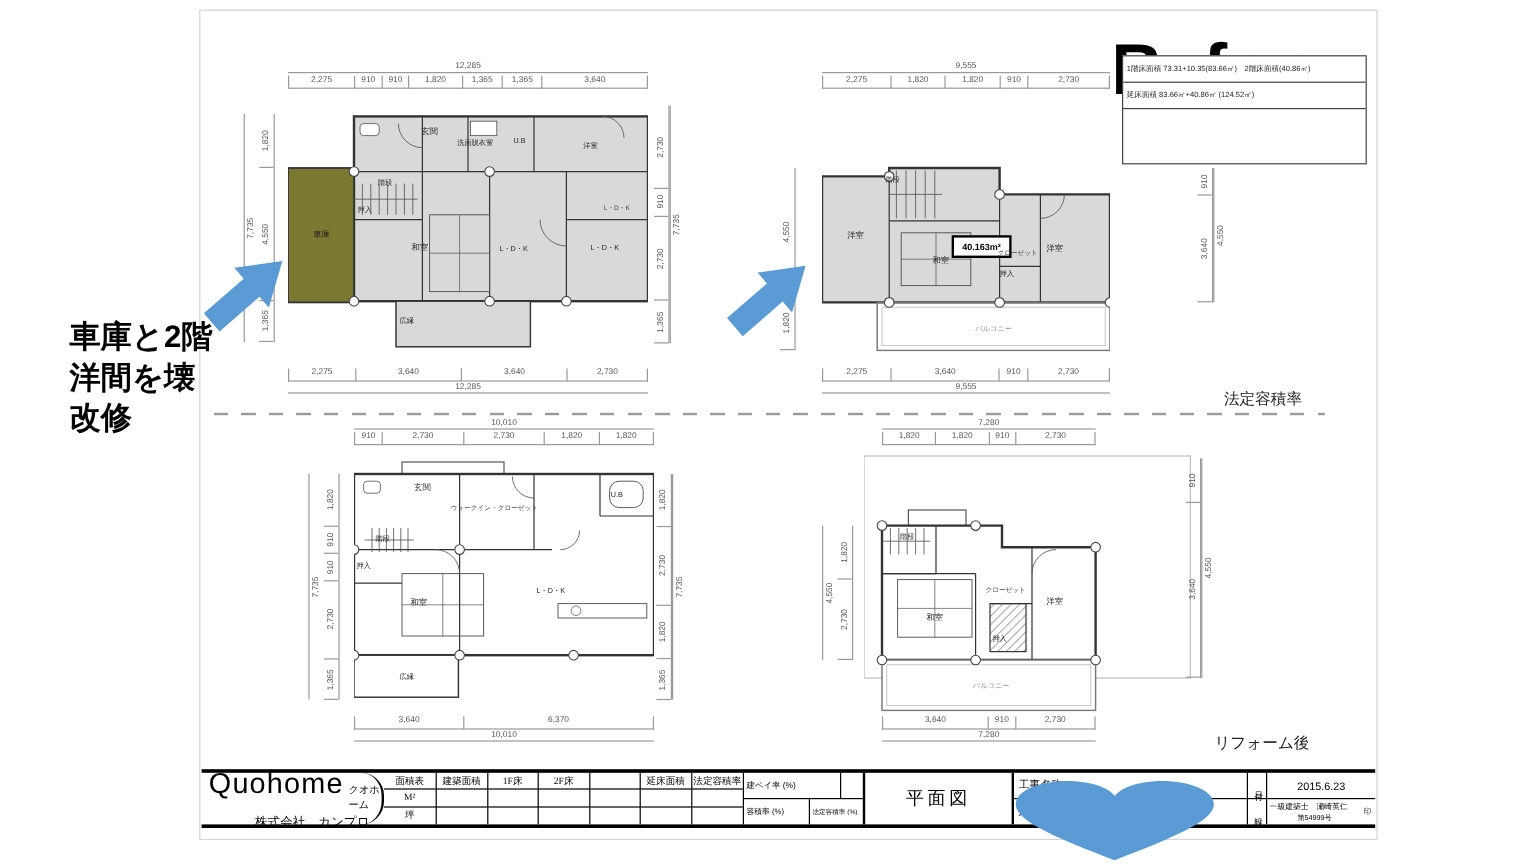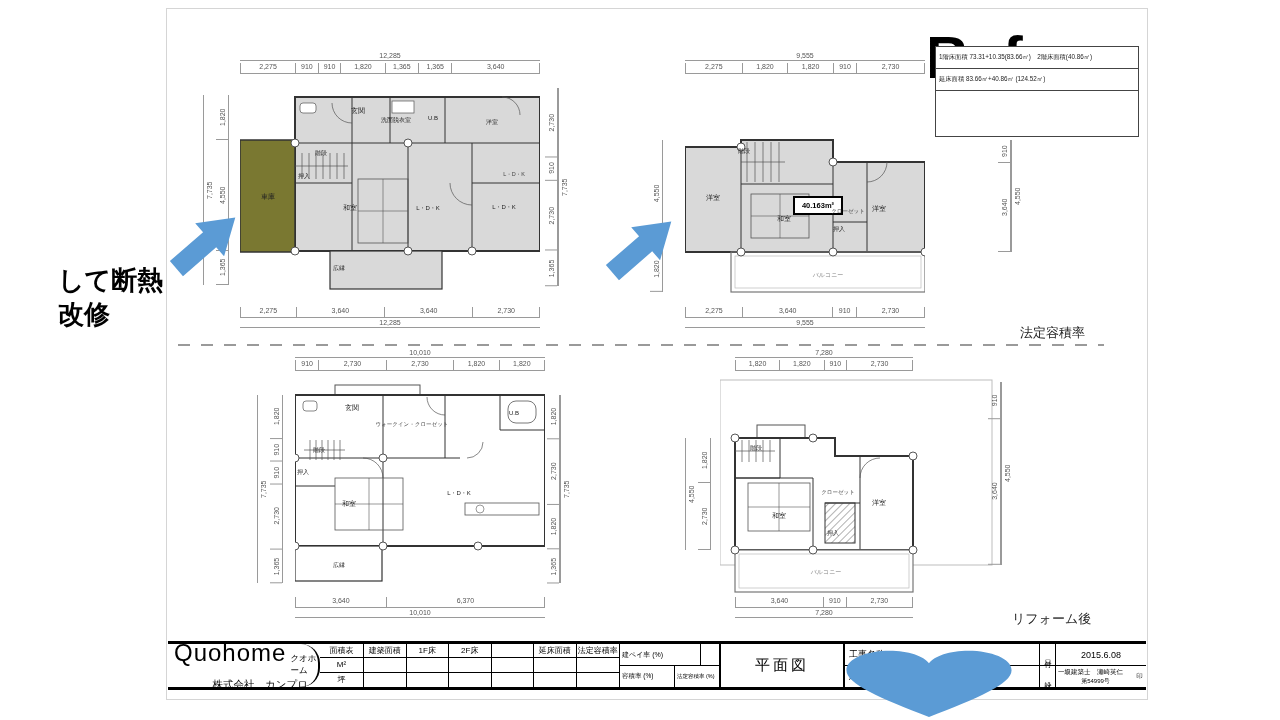--- a/index.html
+++ b/index.html
@@ -35,21 +35,21 @@
 
   
   .tblock{position:absolute;left:168px;top:641px;width:978px;height:43px;border-top:3px solid #000;border-bottom:3px solid #000;display:flex;background:#fff;font-size:9px;color:#000;}
   .tb-cell{border-right:1.5px solid #000;position:relative;box-sizing:border-box;}
   .company{width:152px;display:flex;flex-direction:column;justify-content:center;border-radius:19px;}
   .company .line1{display:flex;align-items:baseline;padding-left:6px;}
   .company .brand{font-size:24px;letter-spacing:1px;font-weight:400;}
   .company .kana{font-size:8.5px;margin-left:4px;}
   .company .line2{font-size:10.5px;text-align:right;padding-right:10px;margin-top:1px;}
   .areatbl{width:300px;display:grid;grid-template-columns:44px repeat(6,1fr);grid-template-rows:repeat(3,1fr);}
-  .areatbl > div{border-right:1px solid #000;border-bottom:1px solid #000;display:flex;align-items:center;justify-content:center;font-size:8px;overflow:hidden;white-space:nowrap;}
+  .areatbl > div{border-right:1px solid #000;border-bottom:1px solid #000;display:flex;align-items:center;justify-content:center;font-size:8px;overflow:hidden;white-space:nowrap;font-family:Liberation Serif, serif;}
   .areatbl > div:nth-child(7n){border-right:none;}
   .areatbl > div:nth-last-child(-n+7){border-bottom:none;}
   .ratio{width:100px;display:flex;flex-direction:column;font-size:7px;}
   .ratio .r1{height:21px;display:flex;border-bottom:1px solid #000;}
   .ratio .r1 .a{width:78px;border-right:1px solid #000;display:flex;align-items:center;padding-left:2px;}
   .ratio .r2{flex:1;display:flex;}
   .ratio .r2 .a{width:52px;border-right:1px solid #000;display:flex;align-items:center;padding-left:2px;font-size:6.5px;}
   .ratio .r2 .b{flex:1;display:flex;align-items:center;padding-left:2px;font-size:5.5px;}
   .dtitle{width:125px;display:flex;align-items:center;justify-content:center;font-size:15px;letter-spacing:3px;border-left:0.5px solid #000;border-right:2px solid #000;}
   .project{width:195px;display:flex;flex-direction:column;font-size:9px;}
@@ -70,21 +70,22 @@
 </head>
 <body>
 
 <div class="stage">
 
   <div class="sheet"></div>
 
   <div class="before-text">Before</div>
 
   <div class="note-block">
-    <div>して断熱</div>
+    <div>車庫と2階</div>
+    <div>洋間を壊</div>
     <div>改修</div>
   </div>
 
   <div class="info-box">
     <div class="row">1階床面積 73.31+10.35(83.66㎡)　2階床面積(40.86㎡)</div>
     <div class="row">延床面積 83.66㎡+40.86㎡ (124.52㎡)</div>
   </div>
 
   <div class="dash-sep"></div>
   <div class="reform-label" style="left:1020px;top:324px;">法定容積率</div>
@@ -467,21 +468,21 @@
       </div>
     </div>
     <div class="tb-cell dtitle">平面図</div>
     <div class="tb-cell project">
       <div class="p1">工事名称</div>
       <div class="p2">建築場所</div>
     </div>
     <div class="tb-cell rightblk" style="border-right:none;">
       <div class="row1">
         <div class="vlabel">日付</div>
-        <div class="dateval">2015.6.08</div>
+        <div class="dateval">2015.6.23</div>
       </div>
       <div class="row2">
         <div class="vlabel">設計</div>
         <div class="designer">
           <div class="d1">一級建築士　瀬崎英仁</div>
           <div class="d2">第54999号</div>
         </div>
         <div class="seal">印</div>
       </div>
     </div>

